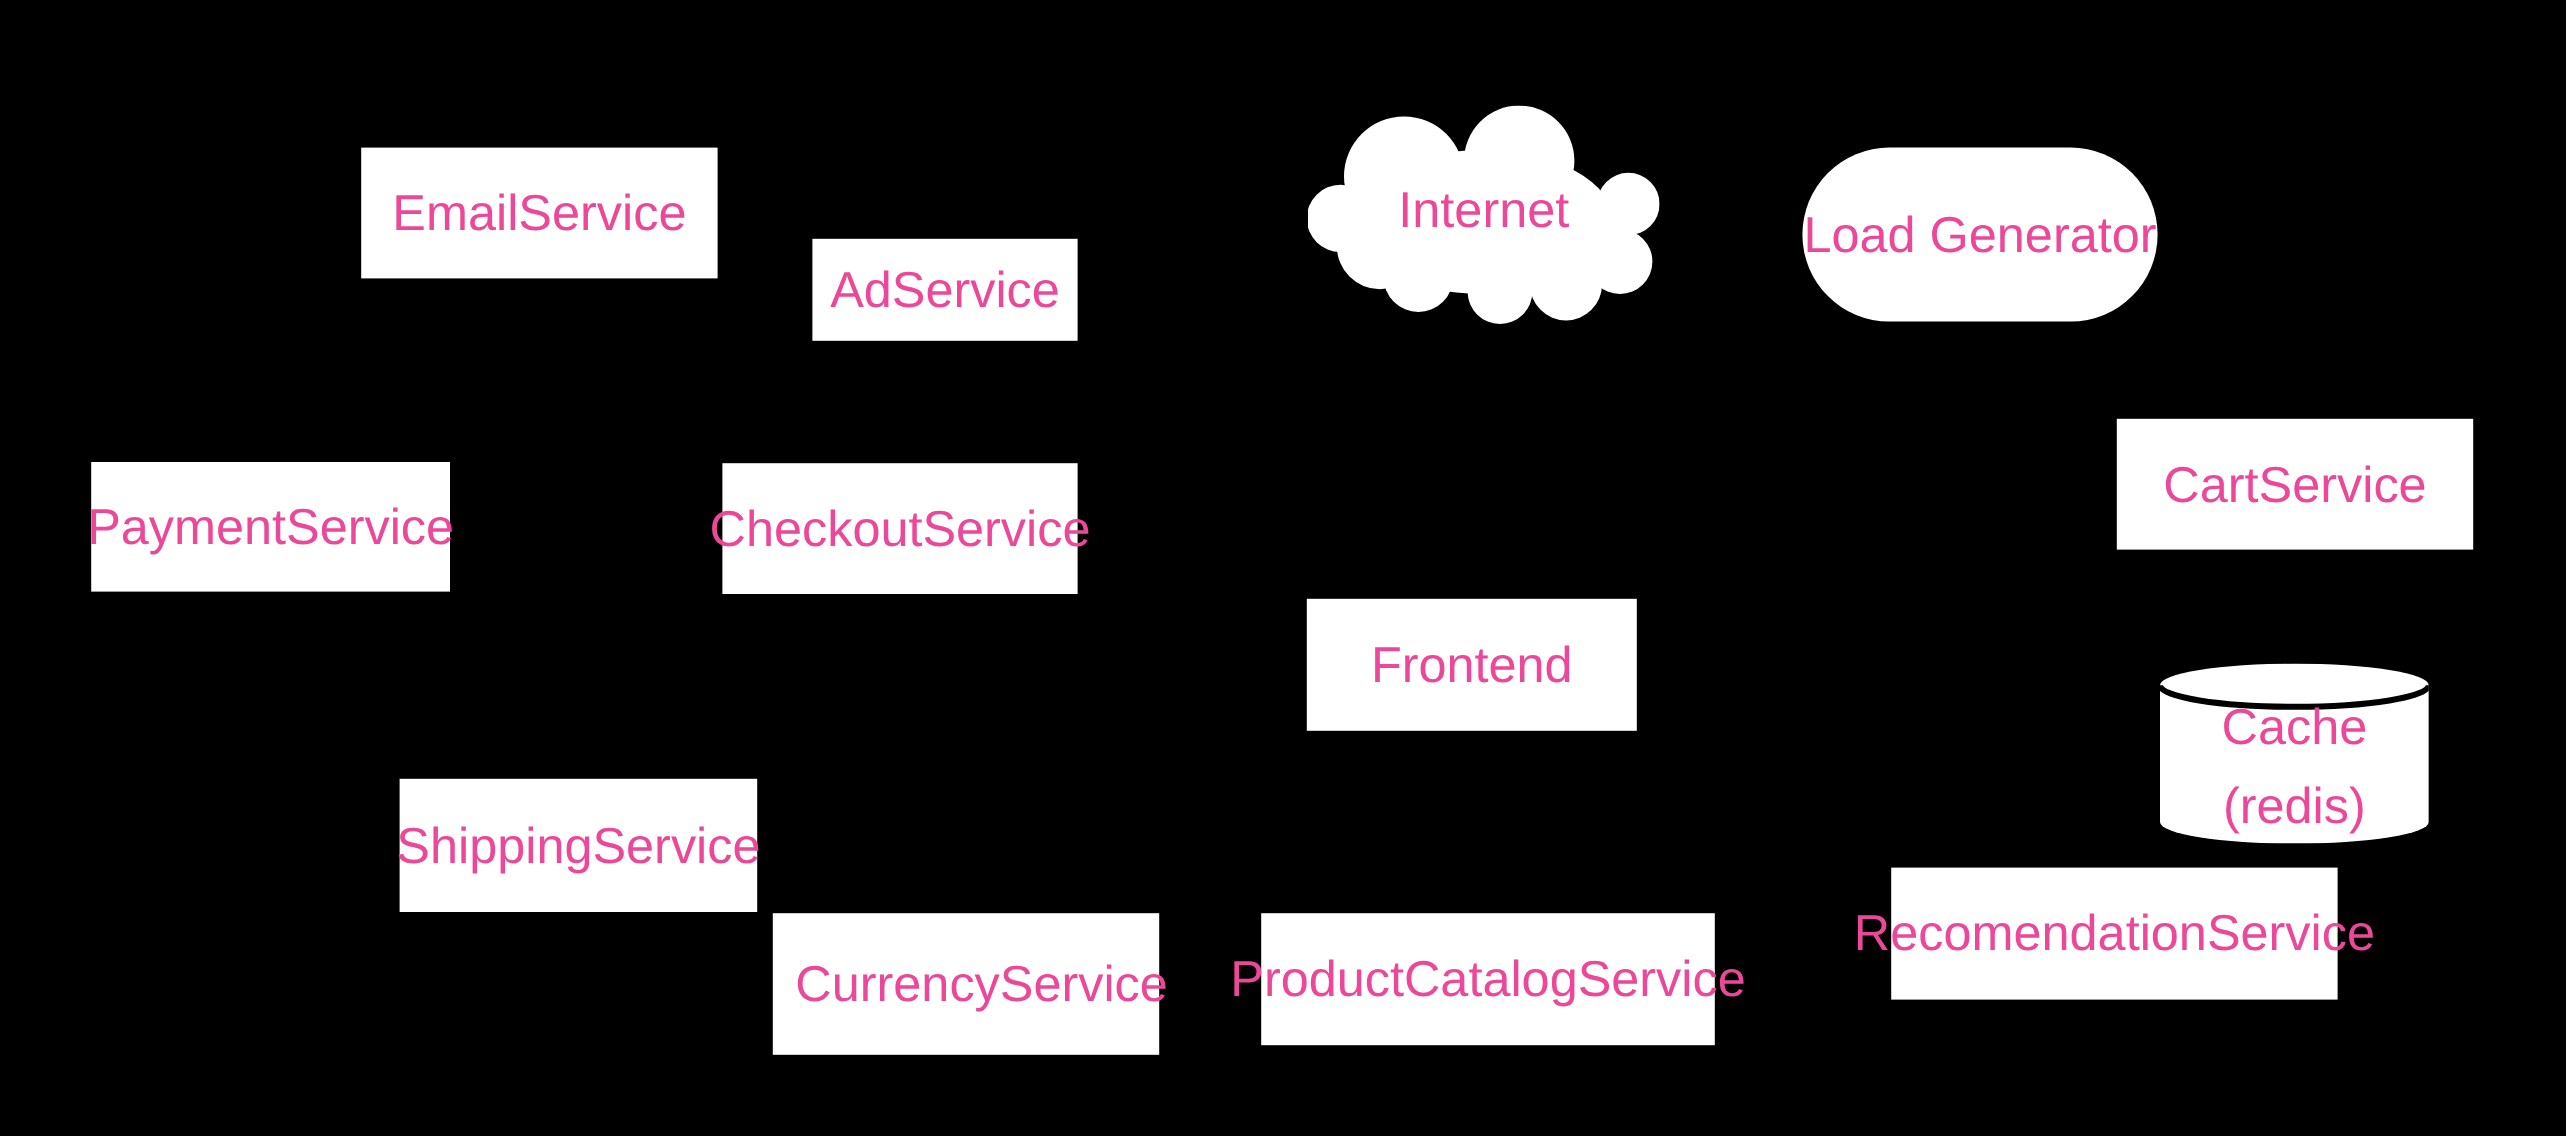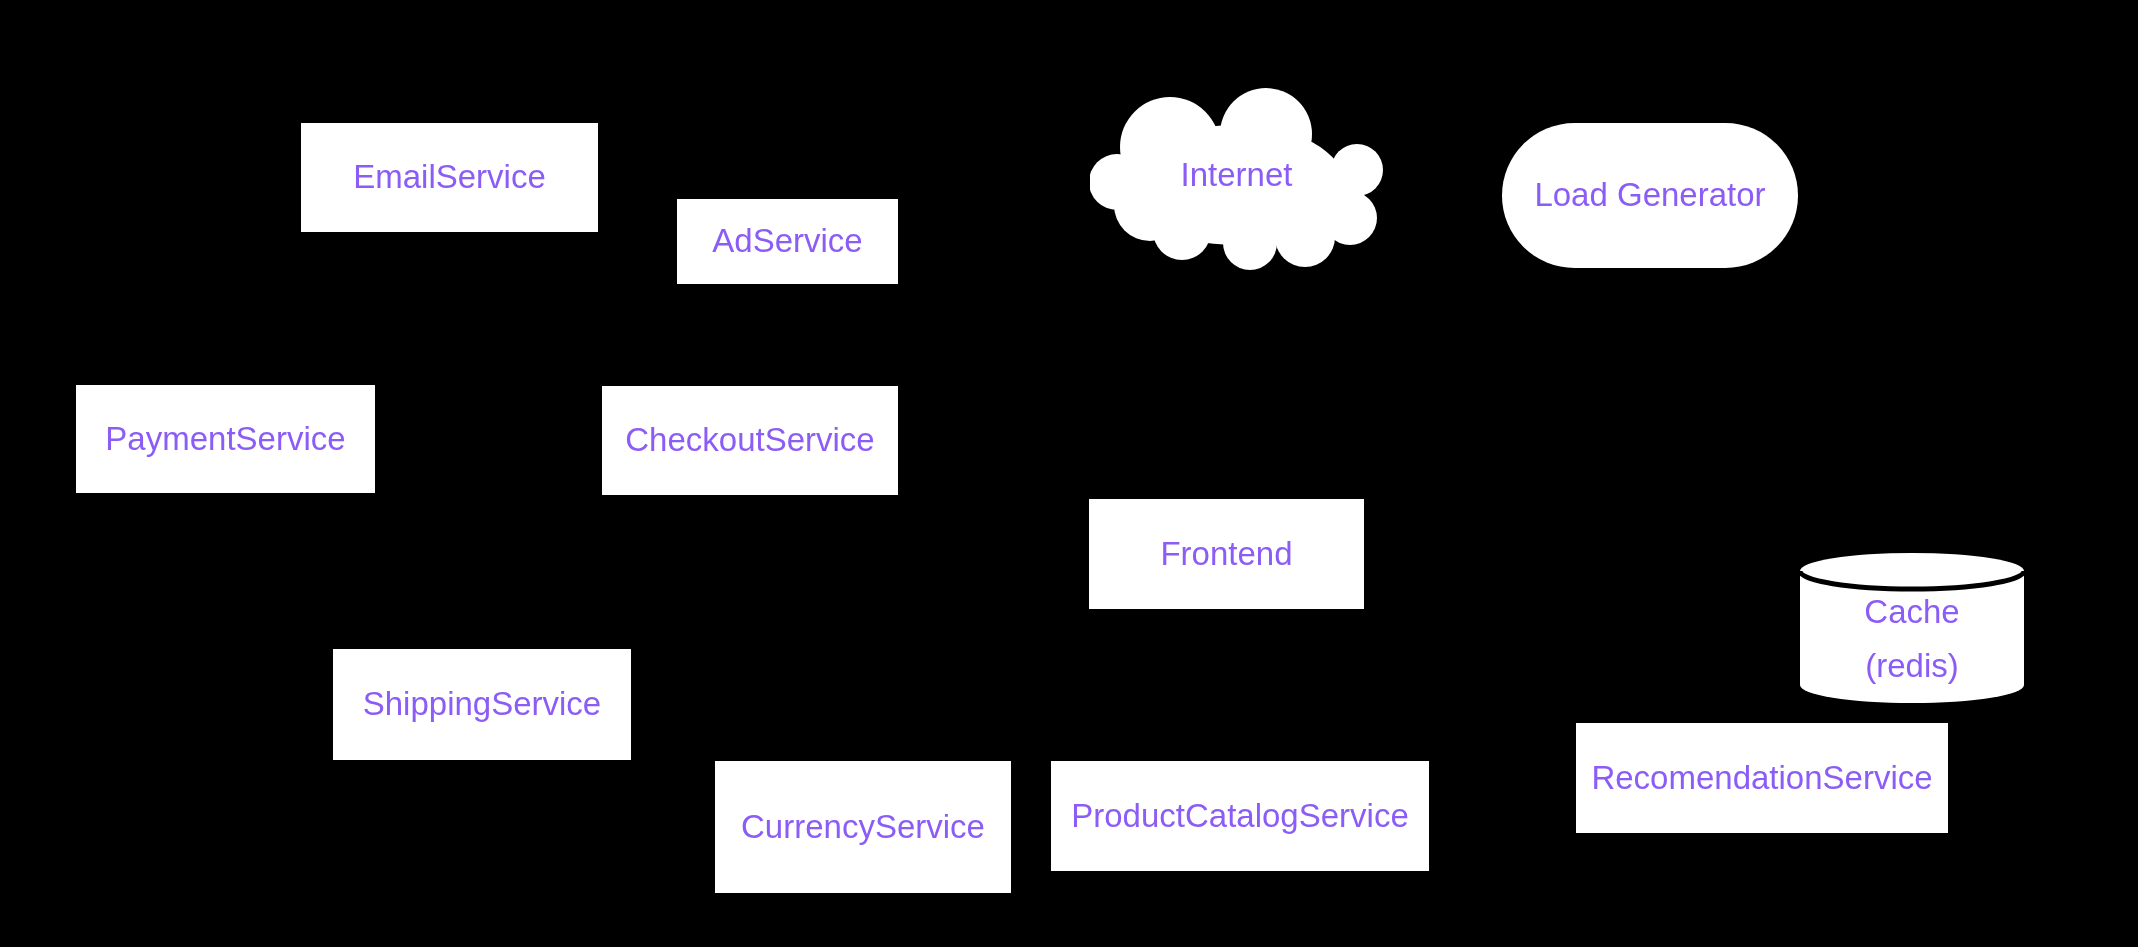--- a/index.html
+++ b/index.html
@@ -14,22 +14,22 @@
     position: absolute; left: 0; top: 0;
     width: 2138px; height: 947px;
     background: #000000;
   }
   .node {
     position: absolute;
     display: flex;
     align-items: center;
     justify-content: center;
     text-align: center;
-    color: #8b5cf6;
-    font-size: 33px;
+    color: #ec4899;
+    font-size: 42px;
     line-height: 1.28;
     white-space: nowrap;
   }
   .rect-node { background: #ffffff; }
   .stadium-node { background: #ffffff; border-radius: 73px; }
   .shape-node { background: transparent; text-align: right; }
   .shape-node svg {
     position: absolute; left: 0; top: 0;
     width: 100%; height: 100%;
     display: block;
@@ -80,41 +80,44 @@
   </div>
 
   <div class="node rect-node" style="left:76px; top:385px; width:299px; height:108px;">
     <span>PaymentService</span>
   </div>
 
   <div class="node rect-node" style="left:602px; top:386px; width:296px; height:109px;">
     <span>CheckoutService</span>
   </div>
 
+  <div class="node rect-node" style="left:1764px; top:349px; width:297px; height:109px;">
+    <span>CartService</span>
+  </div>
 
   <div class="node rect-node" style="left:1089px; top:499px; width:275px; height:110px;">
     <span>Frontend</span>
   </div>
 
   <div class="node shape-node" style="left:1800px; top:553px; width:224px; height:150px;">
     <svg viewBox="0 0 224 150" aria-hidden="true">
       <path d="M0,18 A112,18 0 0 1 224,18 L224,132 A112,18 0 0 1 0,132 Z" fill="#ffffff"></path>
       <path d="M0,18 A112,18 0 0 0 224,18" fill="none" stroke="#000000" stroke-width="5"></path>
     </svg>
     <div class="shape-label" style="padding-top:22px;gap:12px;">
       <span>Cache</span>
       <span>(redis)</span>
     </div>
   </div>
 
   <div class="node rect-node" style="left:300px; top:649px; width:298px; height:111px;margin-left:33px;">
     <span>ShippingService</span>
   </div>
 
-  <div class="node rect-node" style="left:715px; top:761px; width:296px; height:132px;">
+  <div class="node rect-node" style="left:644px; top:761px; width:296px; height:118px;padding-left:26px;">
     <span>CurrencyService</span>
   </div>
 
   <div class="node rect-node" style="left:1051px; top:761px; width:378px; height:110px;">
     <span>ProductCatalogService</span>
   </div>
 
   <div class="node rect-node" style="left:1576px; top:723px; width:372px; height:110px;">
     <span>RecomendationService</span>
   </div>

